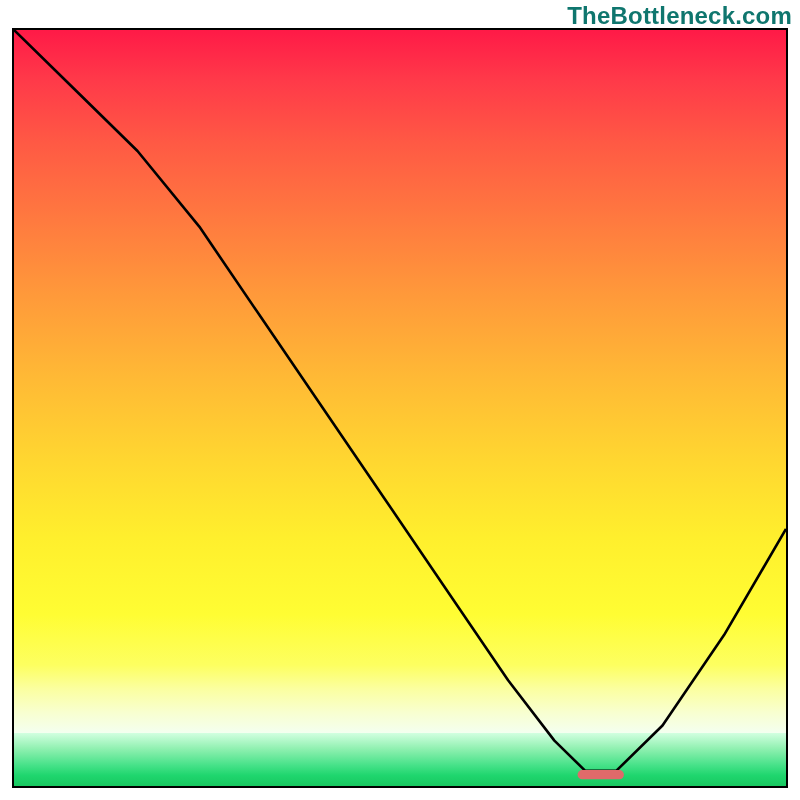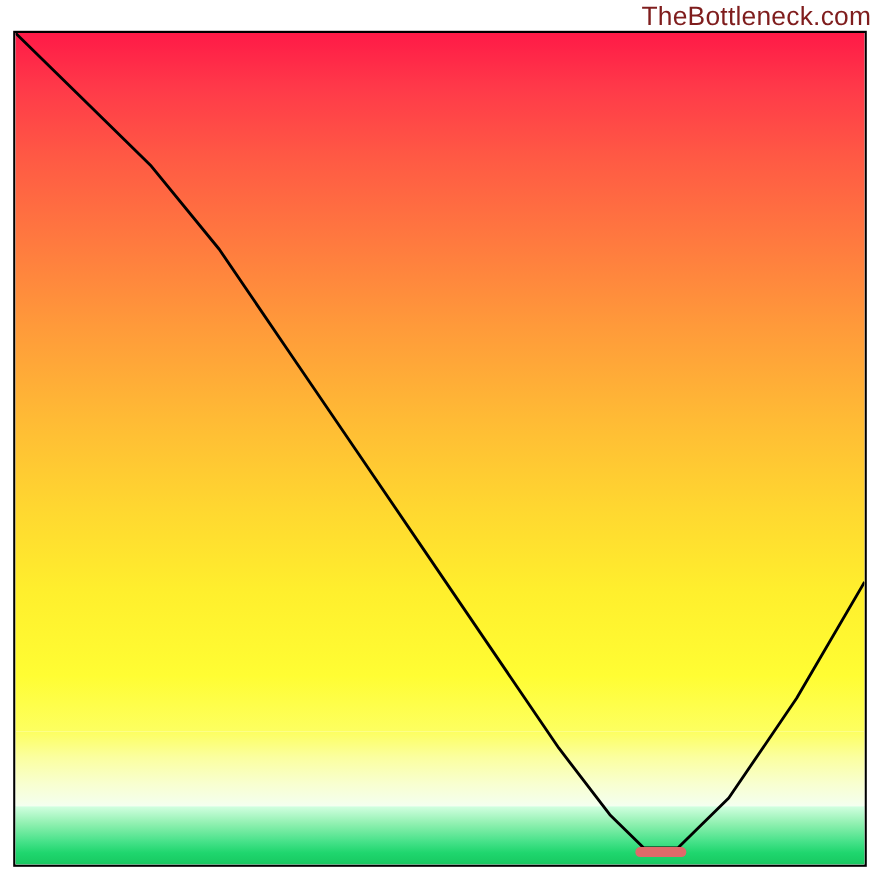--- a/index.html
+++ b/index.html
@@ -14,22 +14,22 @@
   .chart-wrap {
     position: relative;
     width: 800px;
     height: 800px;
   }
   .watermark {
     position: absolute;
     top: 2px;
     right: 8px;
     font-size: 24px;
-    font-weight: 400;
-    color: #7f1d1d;
+    font-weight: 700;
+    color: #0f766e;
     letter-spacing: 0.2px;
     z-index: 10;
     font-family: Arial, sans-serif;
   }
   .plot-area {
     position: absolute;
     left: 12px;
     top: 28px;
     width: 776px;
     height: 760px;

